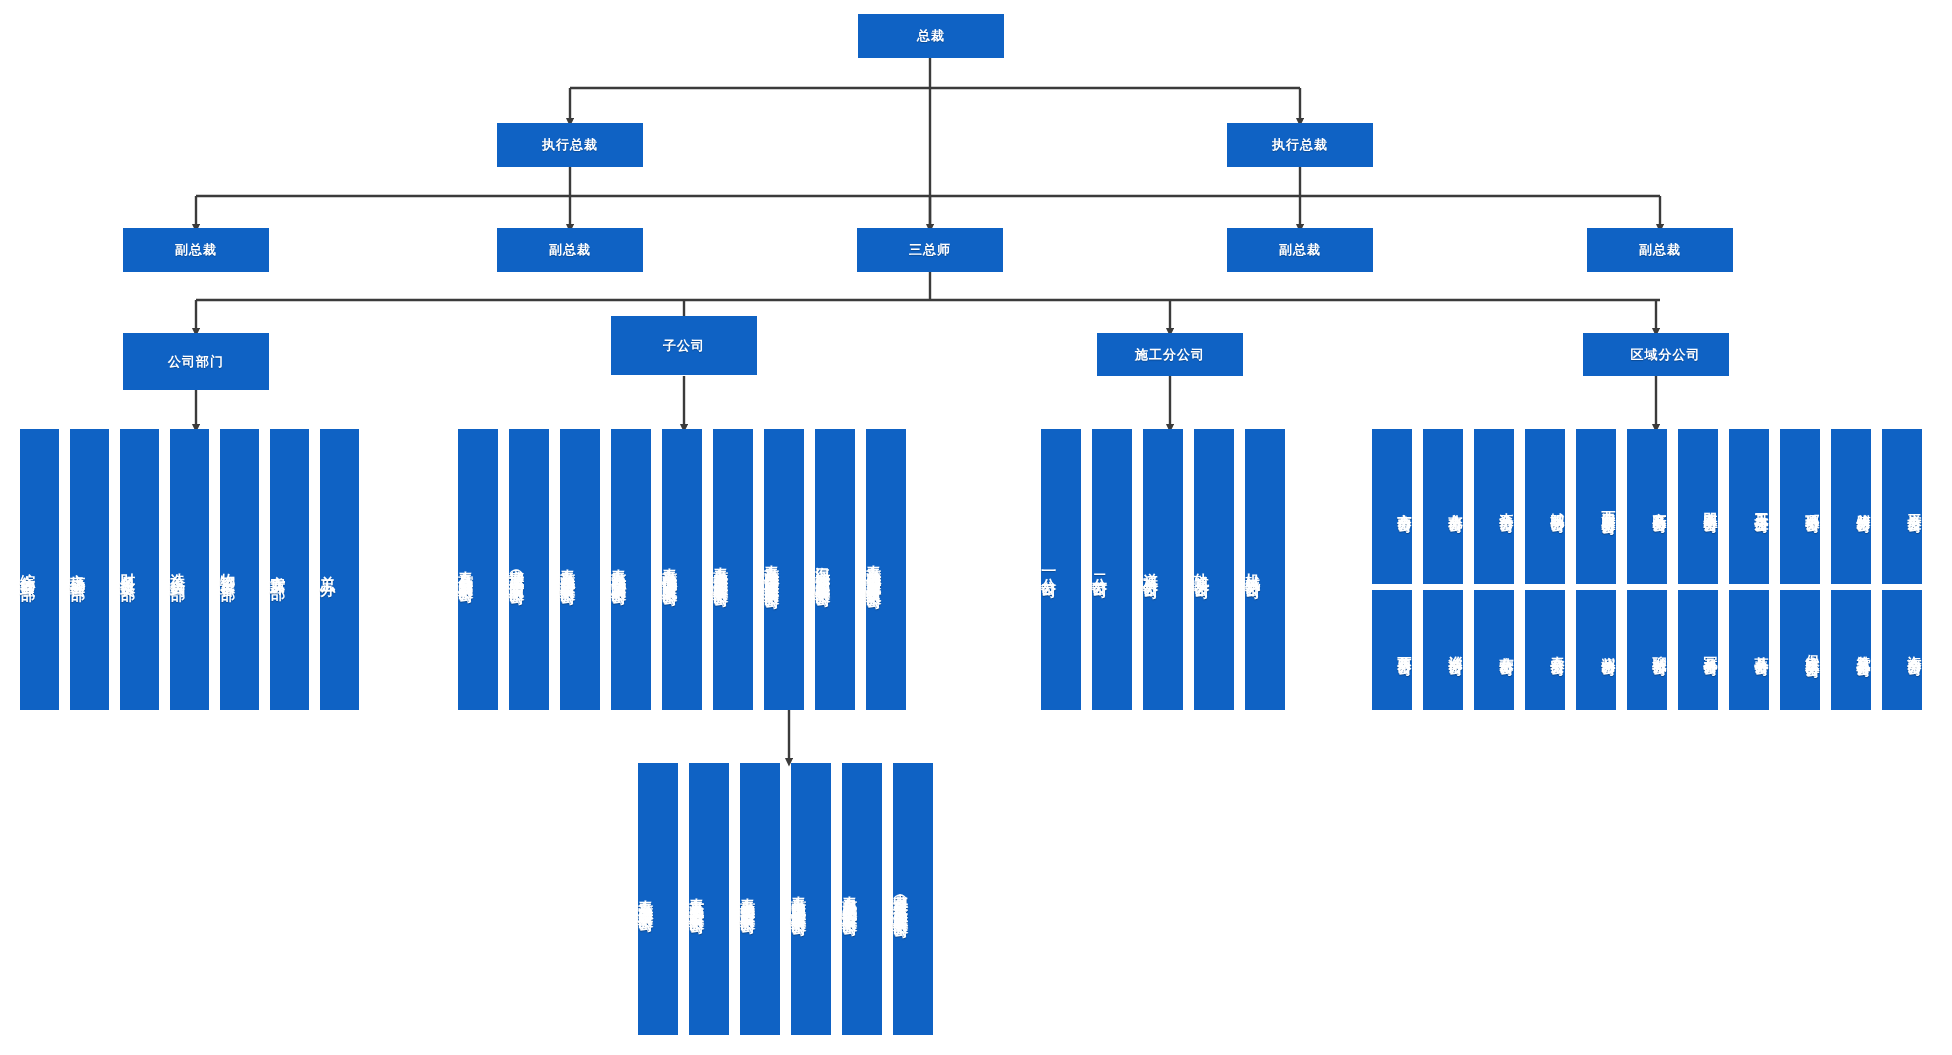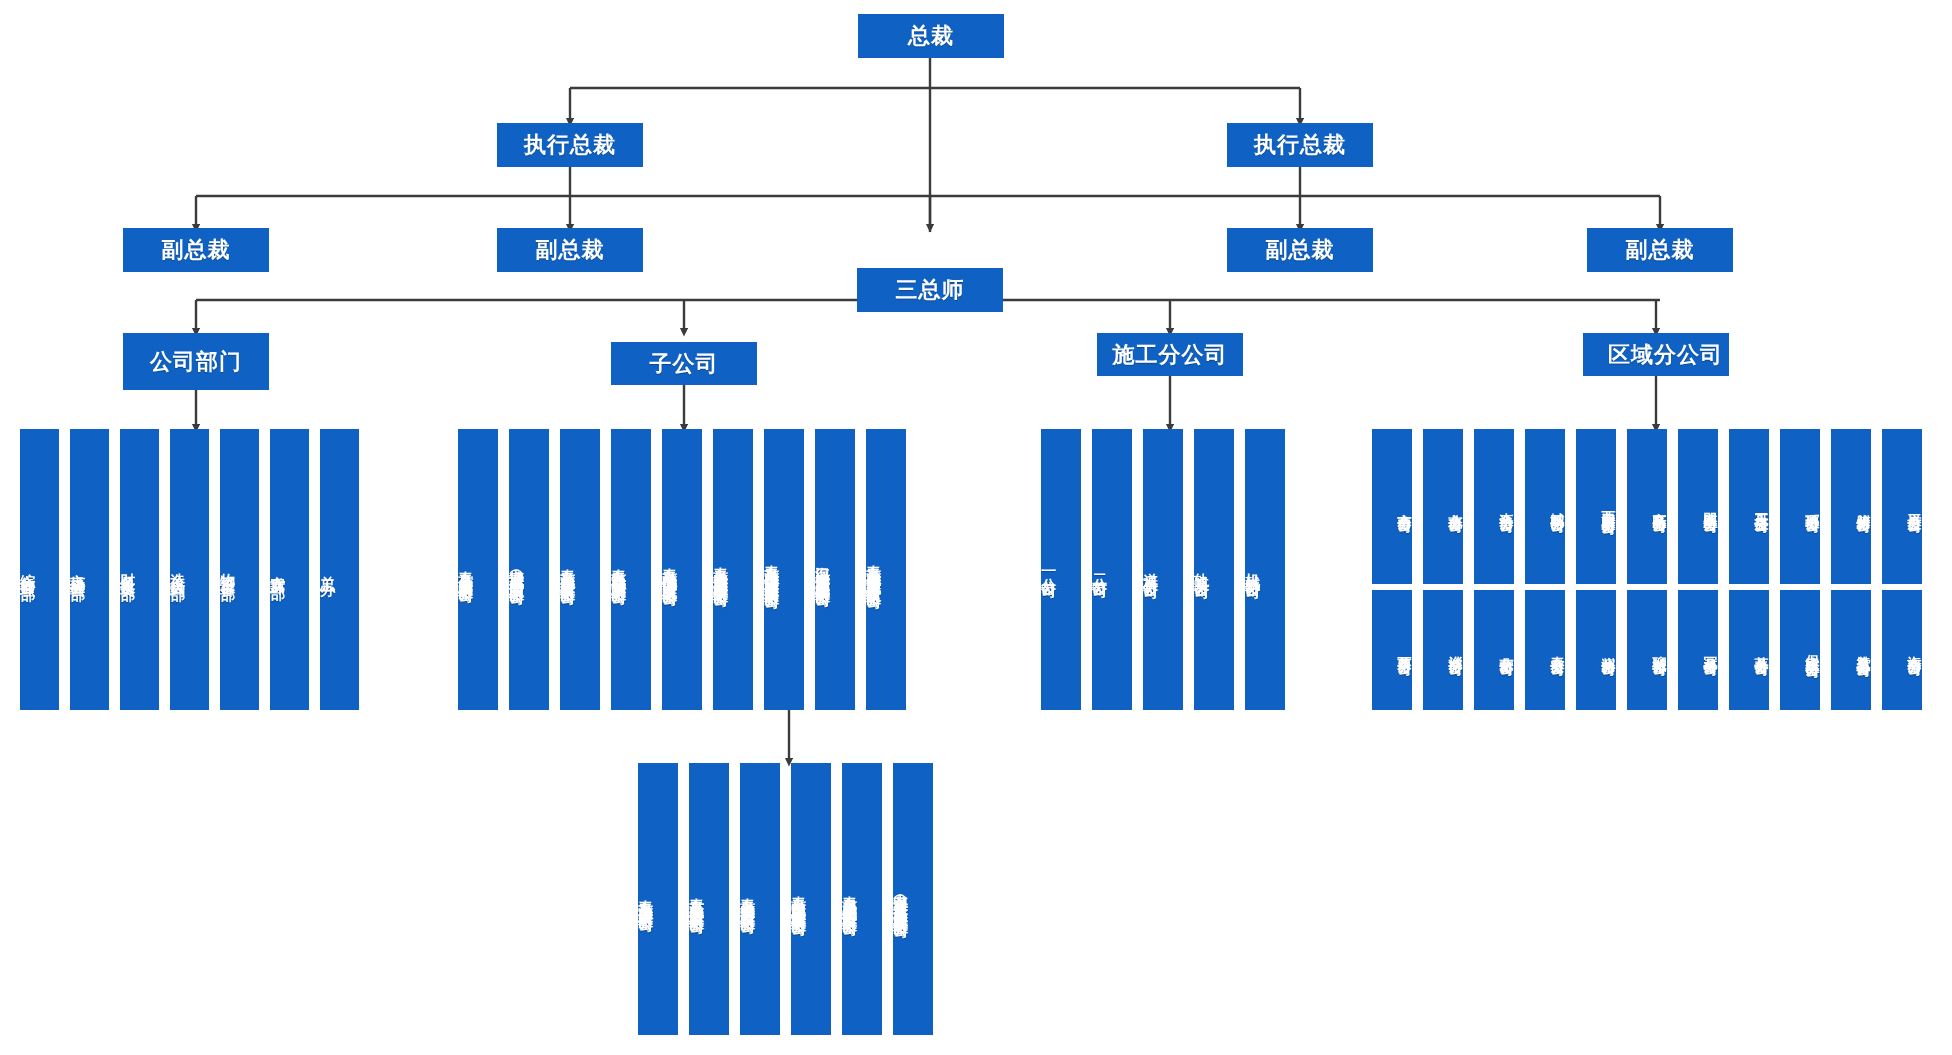--- a/index.html
+++ b/index.html
@@ -14,21 +14,21 @@
     background:#0f62c4;
     color:#ffffff;
     font-weight:bold;
     display:flex;
     align-items:center;
     justify-content:center;
     box-sizing:border-box;
     text-shadow:0 1px 1px rgba(0,0,0,.25);
   }
   .node.h{ 
-    font-size:22px;
+    font-size:13px;
     letter-spacing:1px;
   }
   .node.v{ 
     writing-mode:vertical-rl;
     text-orientation:upright;
     font-size:16px;
     letter-spacing:3px;
     line-height:1.05;
     padding:10px 0 12px 0;
     align-items:flex-start;
@@ -83,26 +83,26 @@
     </g>
   </svg>
 
   <div class="node h" style="left:858px;top:14px;width:146px;height:44px;">总裁</div>
 
   <div class="node h" style="left:497px;top:123px;width:146px;height:44px;">执行总裁</div>
   <div class="node h" style="left:1227px;top:123px;width:146px;height:44px;">执行总裁</div>
 
   <div class="node h" style="left:123px;top:228px;width:146px;height:44px;">副总裁</div>
   <div class="node h" style="left:497px;top:228px;width:146px;height:44px;">副总裁</div>
-  <div class="node h" style="left:857px;top:228px;width:146px;height:44px;margin-top:40px;">三总师</div>
+  <div class="node h" style="left:857px;top:228px;width:146px;height:44px;">三总师</div>
   <div class="node h" style="left:1227px;top:228px;width:146px;height:44px;">副总裁</div>
   <div class="node h" style="left:1587px;top:228px;width:146px;height:44px;">副总裁</div>
 
   <div class="node h" style="left:123px;top:333px;width:146px;height:57px;">公司部门</div>
-  <div class="node h" style="left:611px;top:342px;width:146px;height:43px;font-family:Liberation Mono, monospace;">子公司</div>
+  <div class="node h" style="left:611px;top:316px;width:146px;height:59px;font-family:Liberation Mono, monospace;">子公司</div>
   <div class="node h" style="left:1097px;top:333px;width:146px;height:43px;">施工分公司</div>
   <div class="node h" style="left:1583px;top:333px;width:146px;height:43px;padding-left:19px;">区域分公司</div>
 
   <div id="grp-departments">
       <div class="node v bottomalign" style="left: 20px; top: 429px; width: 39px; height: 281px; font-size: 15px; letter-spacing: 3px;">综合管理部</div>
       <div class="node v bottomalign" style="left: 70px; top: 429px; width: 39px; height: 281px; font-size: 15px; letter-spacing: 3px;">市场经营部</div>
       <div class="node v bottomalign" style="left: 120px; top: 429px; width: 39px; height: 281px; font-size: 15px; letter-spacing: 3px;">财务投资部</div>
       <div class="node v bottomalign" style="left: 170px; top: 429px; width: 39px; height: 281px; font-size: 15px; letter-spacing: 3px;">造价合约部</div>
       <div class="node v bottomalign" style="left: 220px; top: 429px; width: 39px; height: 281px; font-size: 15px; letter-spacing: 3px;">物资设备部</div>
       <div class="node v bottomalign" style="left: 270px; top: 429px; width: 39px; height: 281px; font-size: 15px; letter-spacing: 3px;">安质环部</div>

